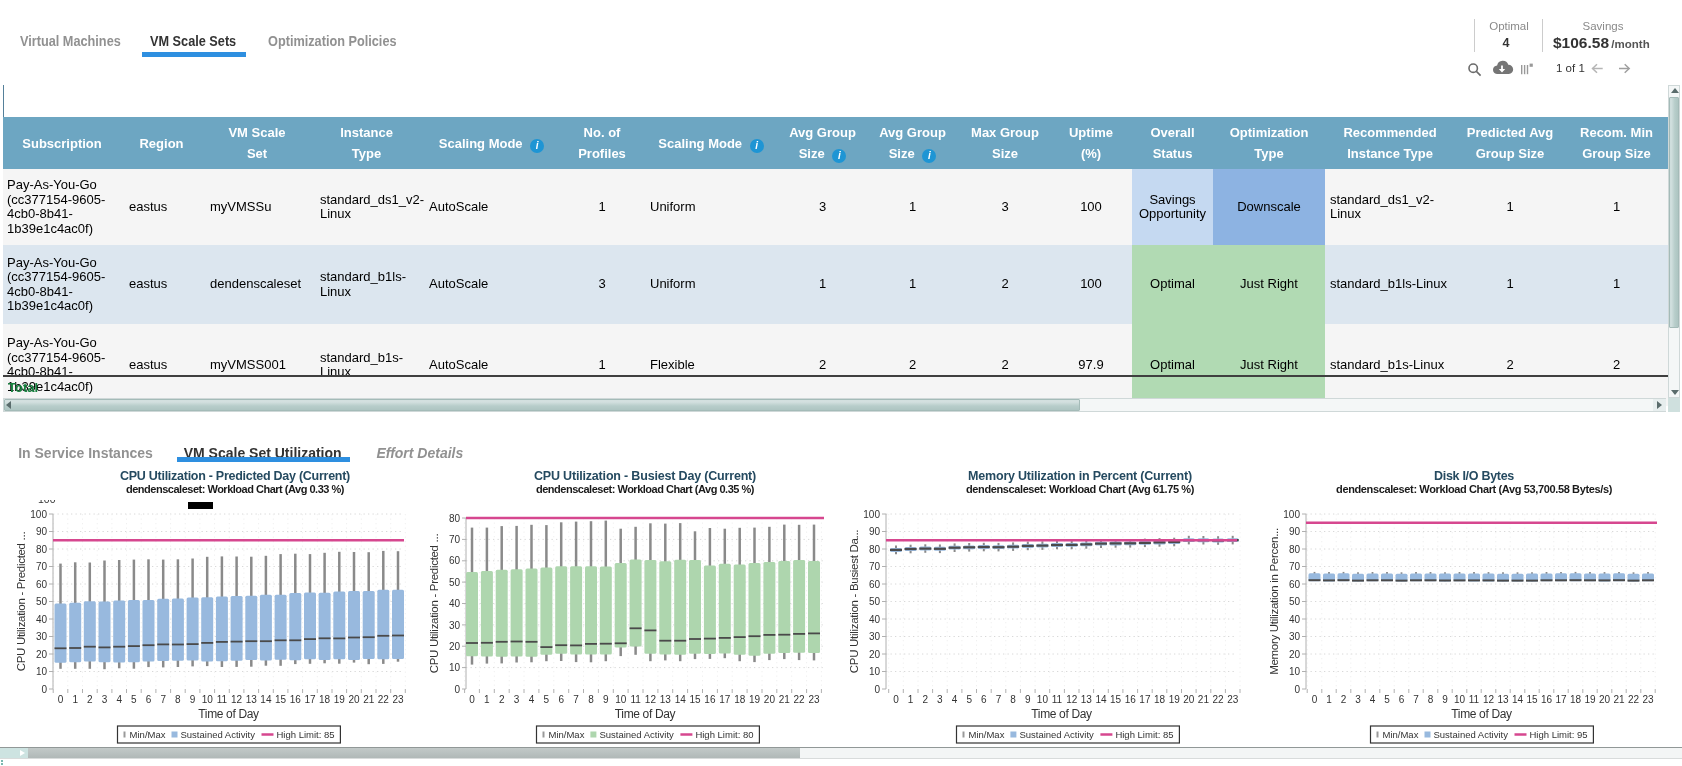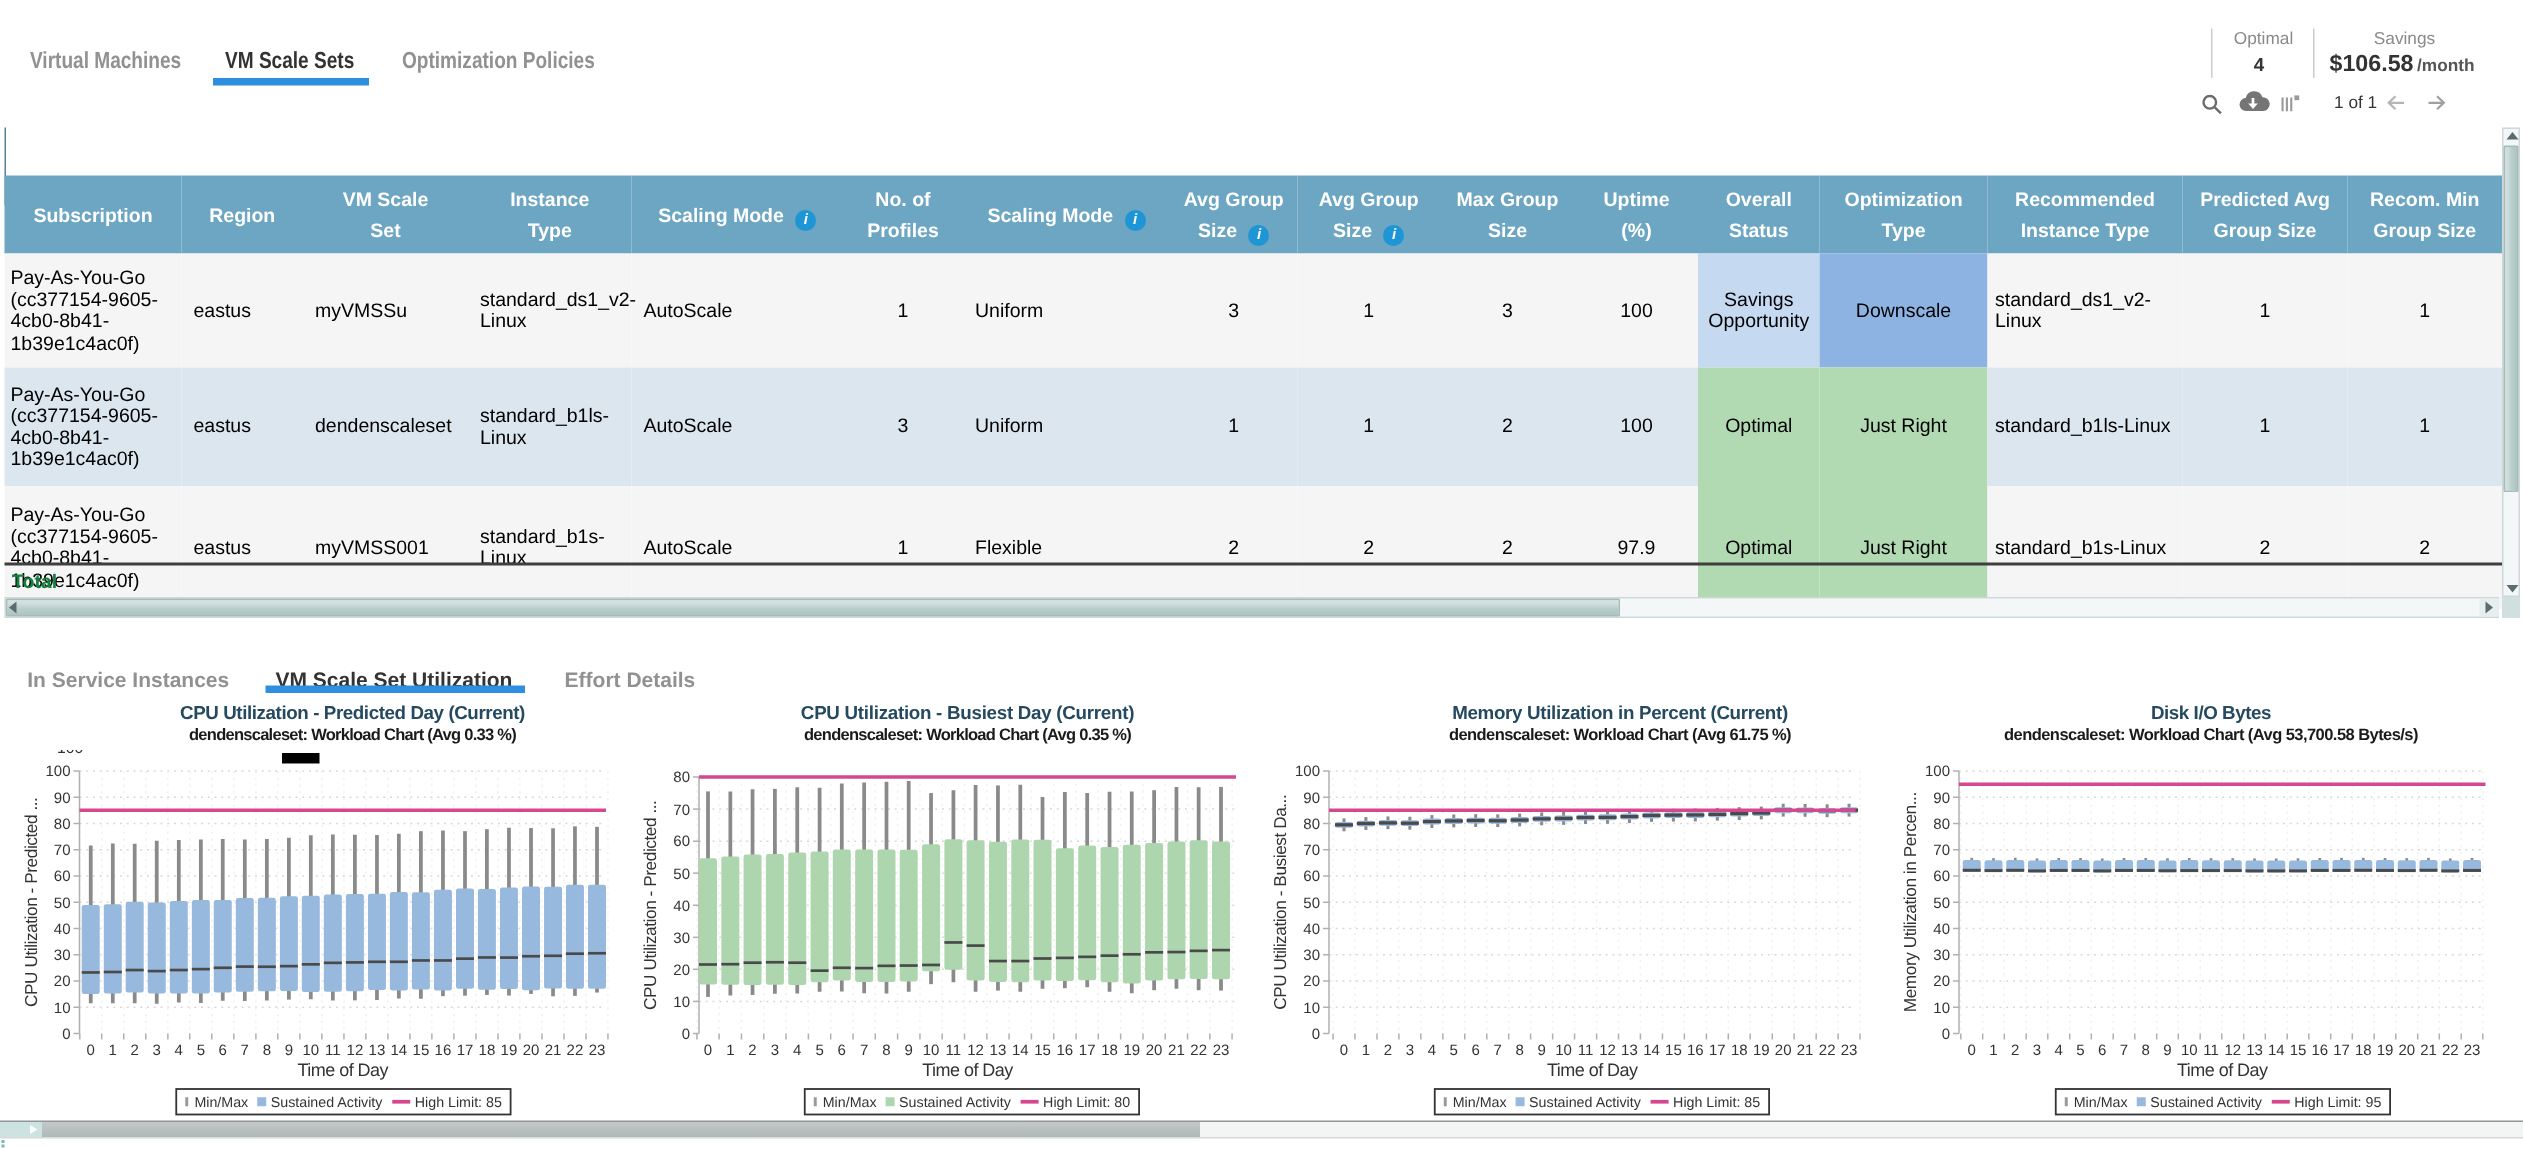--- a/index.html
+++ b/index.html
@@ -162,21 +162,21 @@
 <div class="abs" style="left:1657px; top:401px; width:0; height:0; border-top:4px solid transparent; border-bottom:4px solid transparent; border-left:5px solid #5a6c6c;"></div>
 
 <div class="abs" style="left:1668px; top:85px; width:12px; height:313px; background:#f4f7f7; border:1px solid #cfd8d8;"></div>
 <div class="abs" style="left:1669px; top:97px; width:10px; height:231px; background:linear-gradient(90deg,#cfdedd 20%,#b7cdca 60%,#aec5c2); border:1px solid #a4bbb8; border-radius:1px;"></div>
 <div class="abs" style="left:1671px; top:88px; width:0; height:0; border-left:4px solid transparent; border-right:4px solid transparent; border-bottom:5px solid #5a6c6c;"></div>
 <div class="abs" style="left:1671px; top:390px; width:0; height:0; border-left:4px solid transparent; border-right:4px solid transparent; border-top:5px solid #5a6c6c;"></div>
 <div class="abs" style="left:1668px; top:398px; width:12px; height:14px; background:#cfe0de;"></div>
 
 <div class="abs tab t2" style="left:18.2px; top:432.5px;">In Service Instances</div>
 <div class="abs tab t2 active" style="left:183.7px; top:432.5px;">VM Scale Set Utilization</div>
-<div class="abs tab t2" style="left:376.4px; top:432.5px;">Effort Details</div>
+<div class="abs tab t2" style="left:376.4px; top:432.5px;font-style:italic;">Effort Details</div>
 <div class="abs" style="left:176.8px; top:457.3px; width:173.7px; height:5px; background:#2e8fe0;"></div>
 
 <svg class="abs" style="left:0; top:420px;" width="1682" height="346" font-family="Liberation Sans, sans-serif">
 <line x1="53" y1="251.5" x2="404" y2="251.5" stroke="#d8d8d8" stroke-width="1" stroke-dasharray="1.3,3.2"></line>
 <line x1="53" y1="234.0" x2="404" y2="234.0" stroke="#d8d8d8" stroke-width="1" stroke-dasharray="1.3,3.2"></line>
 <line x1="53" y1="216.5" x2="404" y2="216.5" stroke="#d8d8d8" stroke-width="1" stroke-dasharray="1.3,3.2"></line>
 <line x1="53" y1="199.0" x2="404" y2="199.0" stroke="#d8d8d8" stroke-width="1" stroke-dasharray="1.3,3.2"></line>
 <line x1="53" y1="181.5" x2="404" y2="181.5" stroke="#d8d8d8" stroke-width="1" stroke-dasharray="1.3,3.2"></line>
 <line x1="53" y1="164.0" x2="404" y2="164.0" stroke="#d8d8d8" stroke-width="1" stroke-dasharray="1.3,3.2"></line>
 <line x1="53" y1="146.5" x2="404" y2="146.5" stroke="#d8d8d8" stroke-width="1" stroke-dasharray="1.3,3.2"></line>

